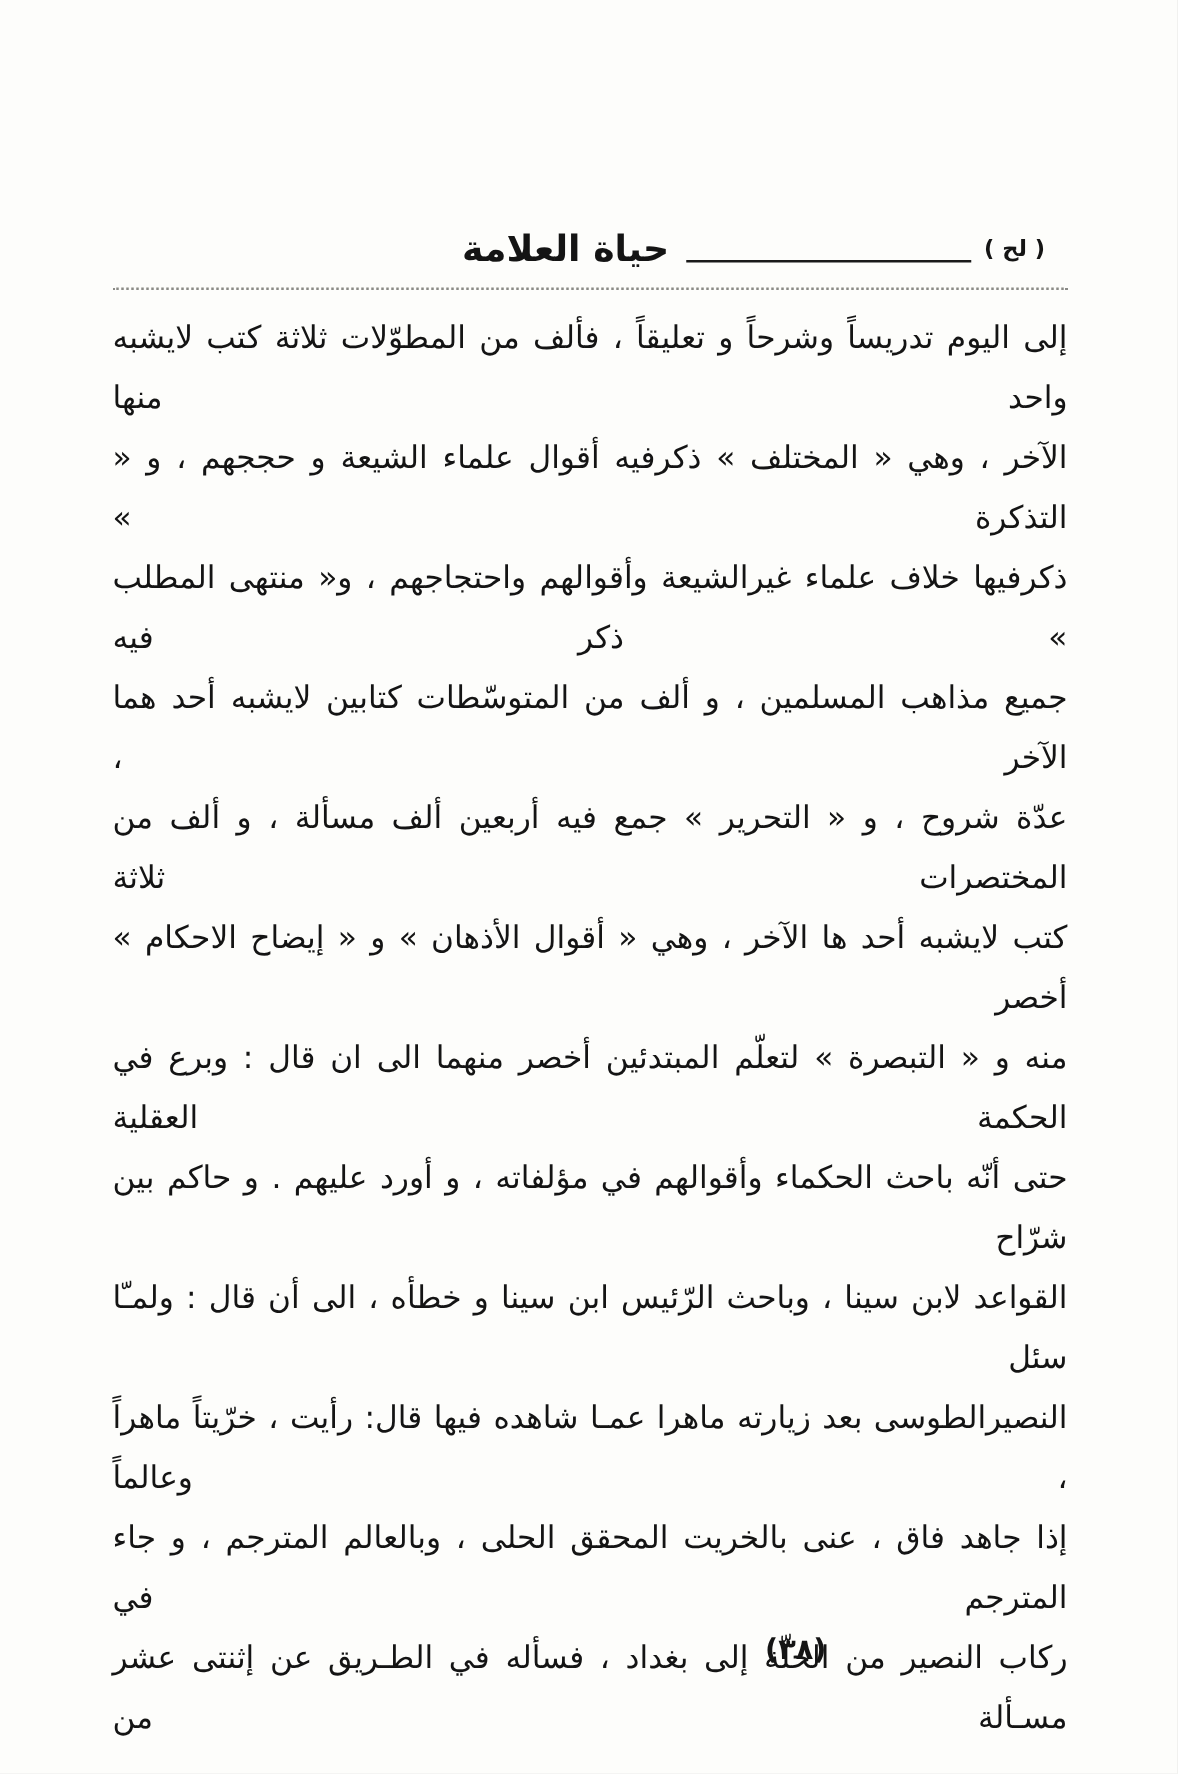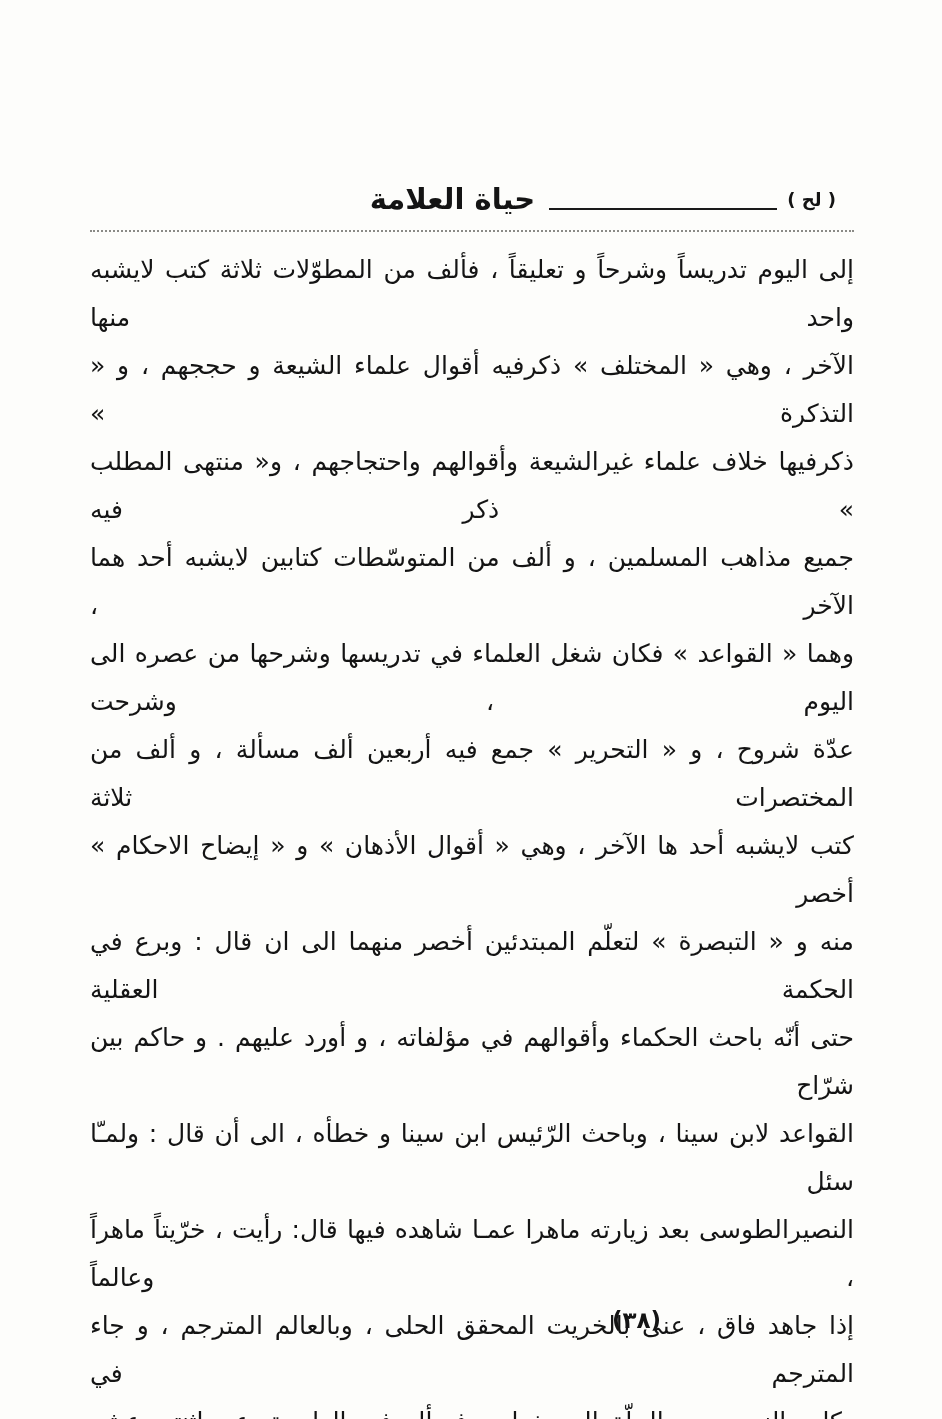--- a/index.html
+++ b/index.html
@@ -100,21 +100,20 @@
       <span class="header-spacer"></span>
     </div>
 
     <div class="dotted-rule"></div>
 
     <div class="body-text">
       <div class="line">إلى اليوم تدريساً وشرحاً و تعليقاً ، فألف من المطوّلات ثلاثة كتب لايشبه واحد منها</div>
       <div class="line">الآخر ، وهي « المختلف » ذكرفيه أقوال علماء الشيعة و حججهم ، و « التذكرة »</div>
       <div class="line">ذكرفيها خلاف علماء غيرالشيعة وأقوالهم واحتجاجهم ، و« منتهى المطلب » ذكر فيه</div>
       <div class="line">جميع مذاهب المسلمين ، و ألف من المتوسّطات كتابين لايشبه أحد هما الآخر ،</div>
-      <div class="line">وهما « القواعد » فكان شغل العلماء في تدريسها وشرحها من عصره الى اليوم ، وشرحت</div>
       <div class="line">عدّة شروح ، و « التحرير » جمع فيه أربعين ألف مسألة ، و ألف من المختصرات ثلاثة</div>
       <div class="line">كتب لايشبه أحد ها الآخر ، وهي « أقوال الأذهان » و « إيضاح الاحكام » أخصر</div>
       <div class="line">منه و « التبصرة » لتعلّم المبتدئين أخصر منهما الى ان قال : وبرع في الحكمة العقلية</div>
       <div class="line">حتى أنّه باحث الحكماء وأقوالهم في مؤلفاته ، و أورد عليهم . و حاكم بين شرّاح</div>
       <div class="line">القواعد لابن سينا ، وباحث الرّئيس ابن سينا و خطأه ، الى أن قال : ولمـّا سئل</div>
       <div class="line">النصيرالطوسى بعد زيارته ماهرا عمـا شاهده فيها قال: رأيت ، خرّيتاً ماهراً ، وعالماً</div>
       <div class="line">إذا جاهد فاق ، عنى بالخريت المحقق الحلى ، وبالعالم المترجم ، و جاء المترجم في</div>
       <div class="line">ركاب النصير من الحلّة إلى بغداد ،  فسأله في الطـريق عن إثنتى عشر مسـألة من</div>
 
     </div>

